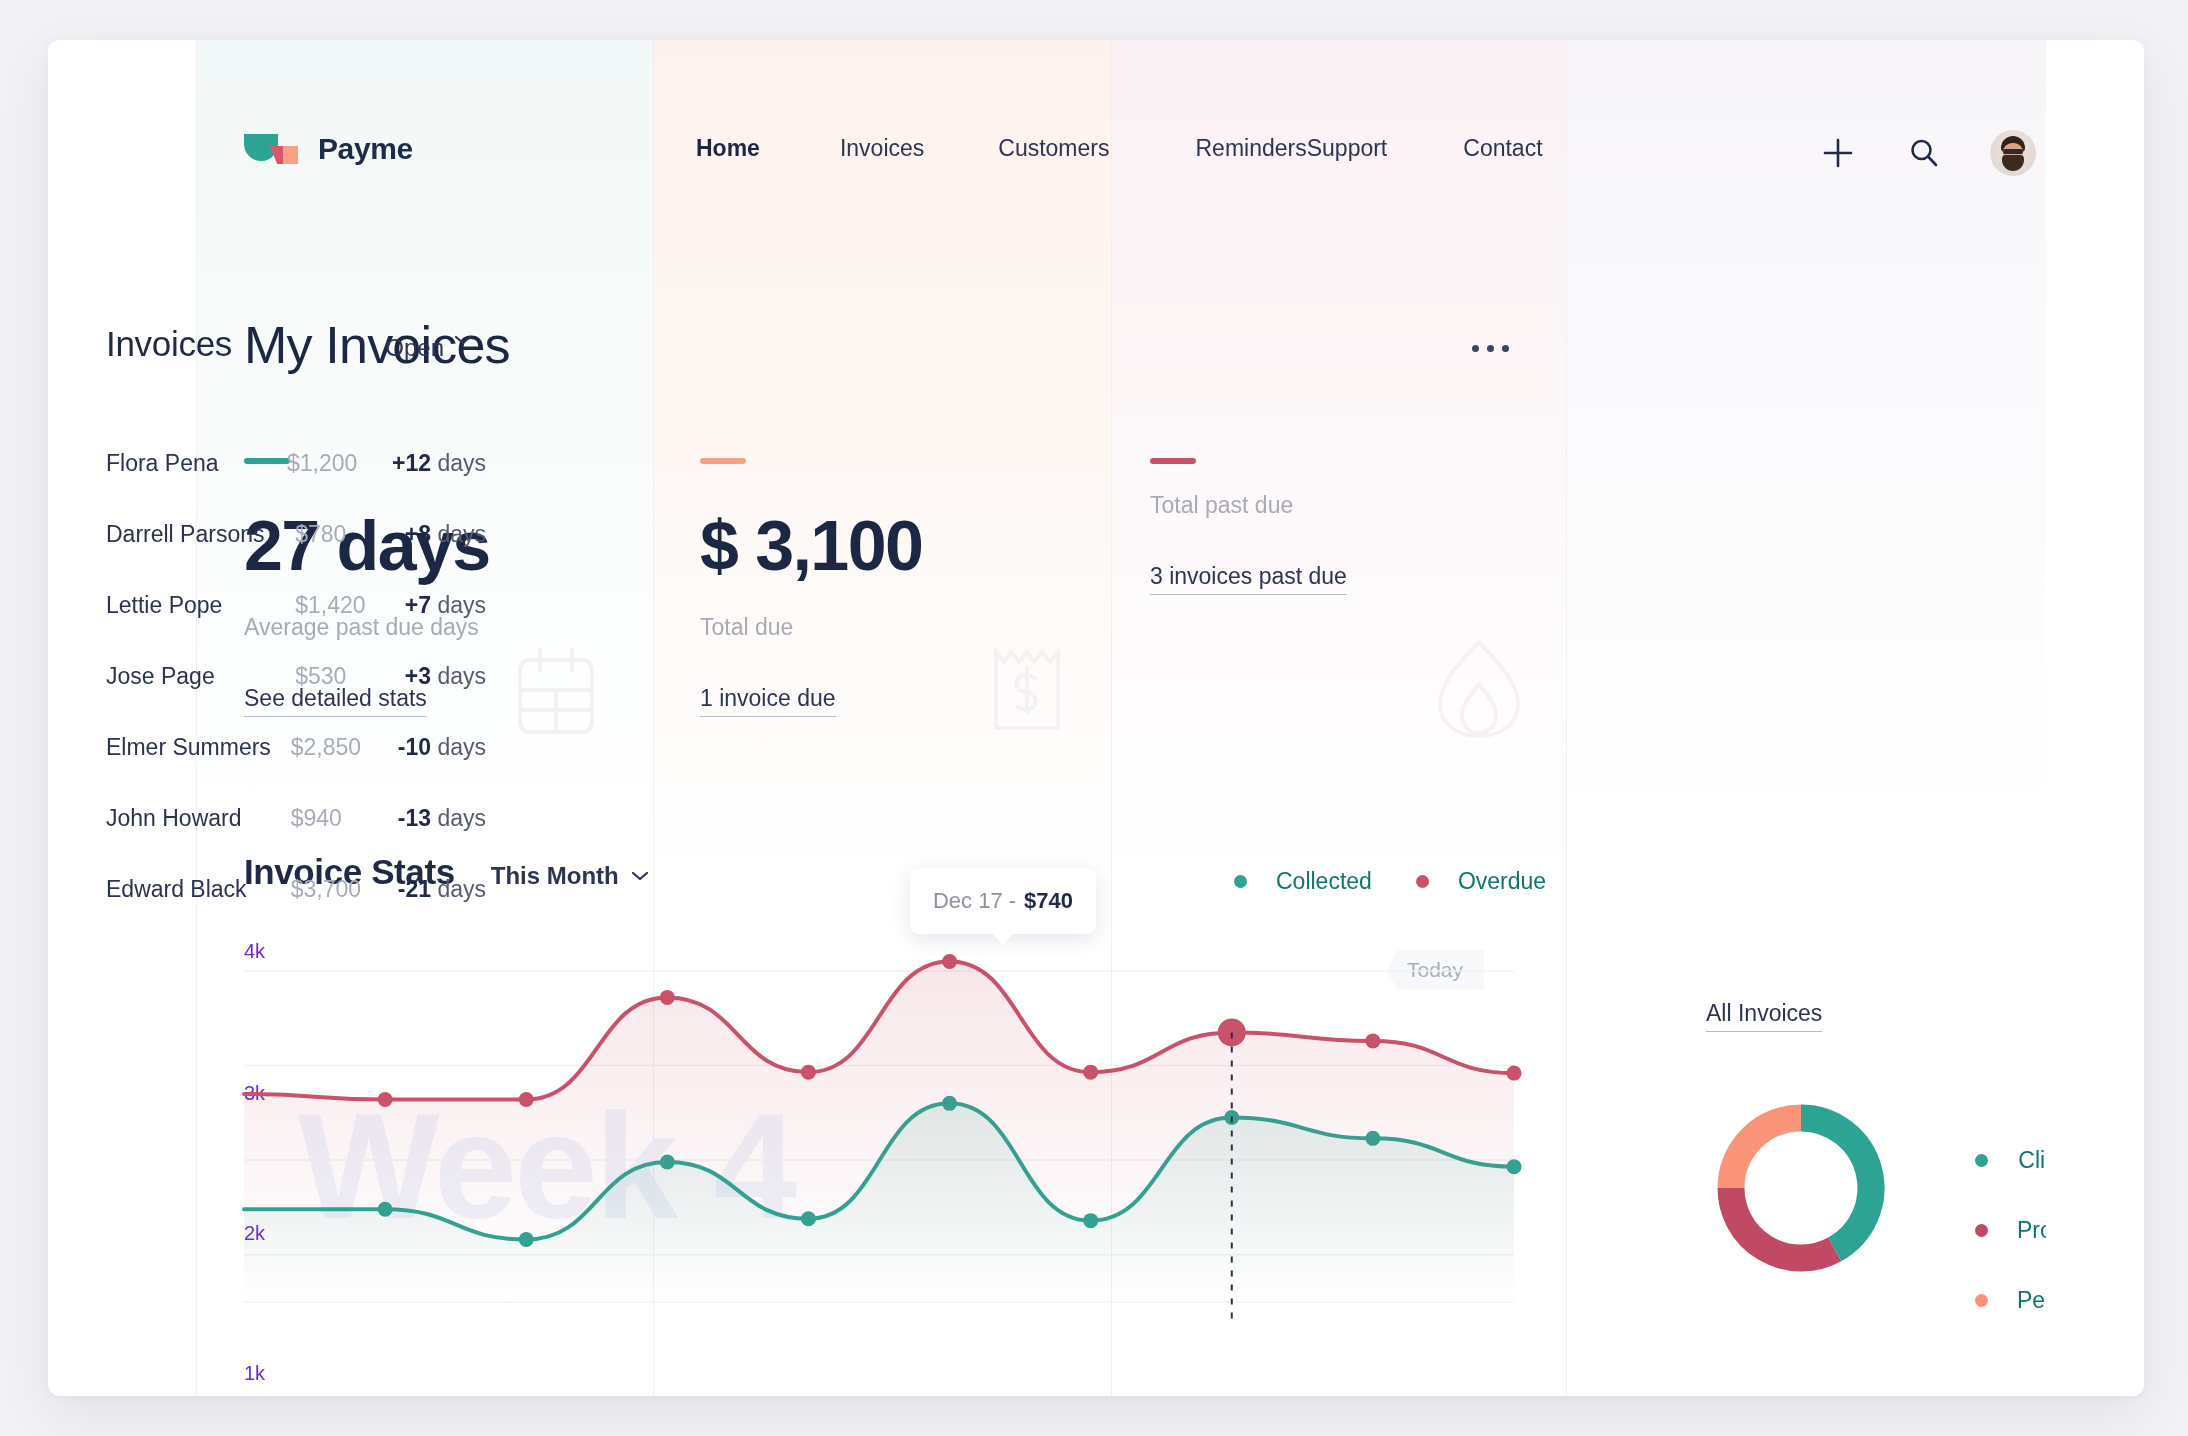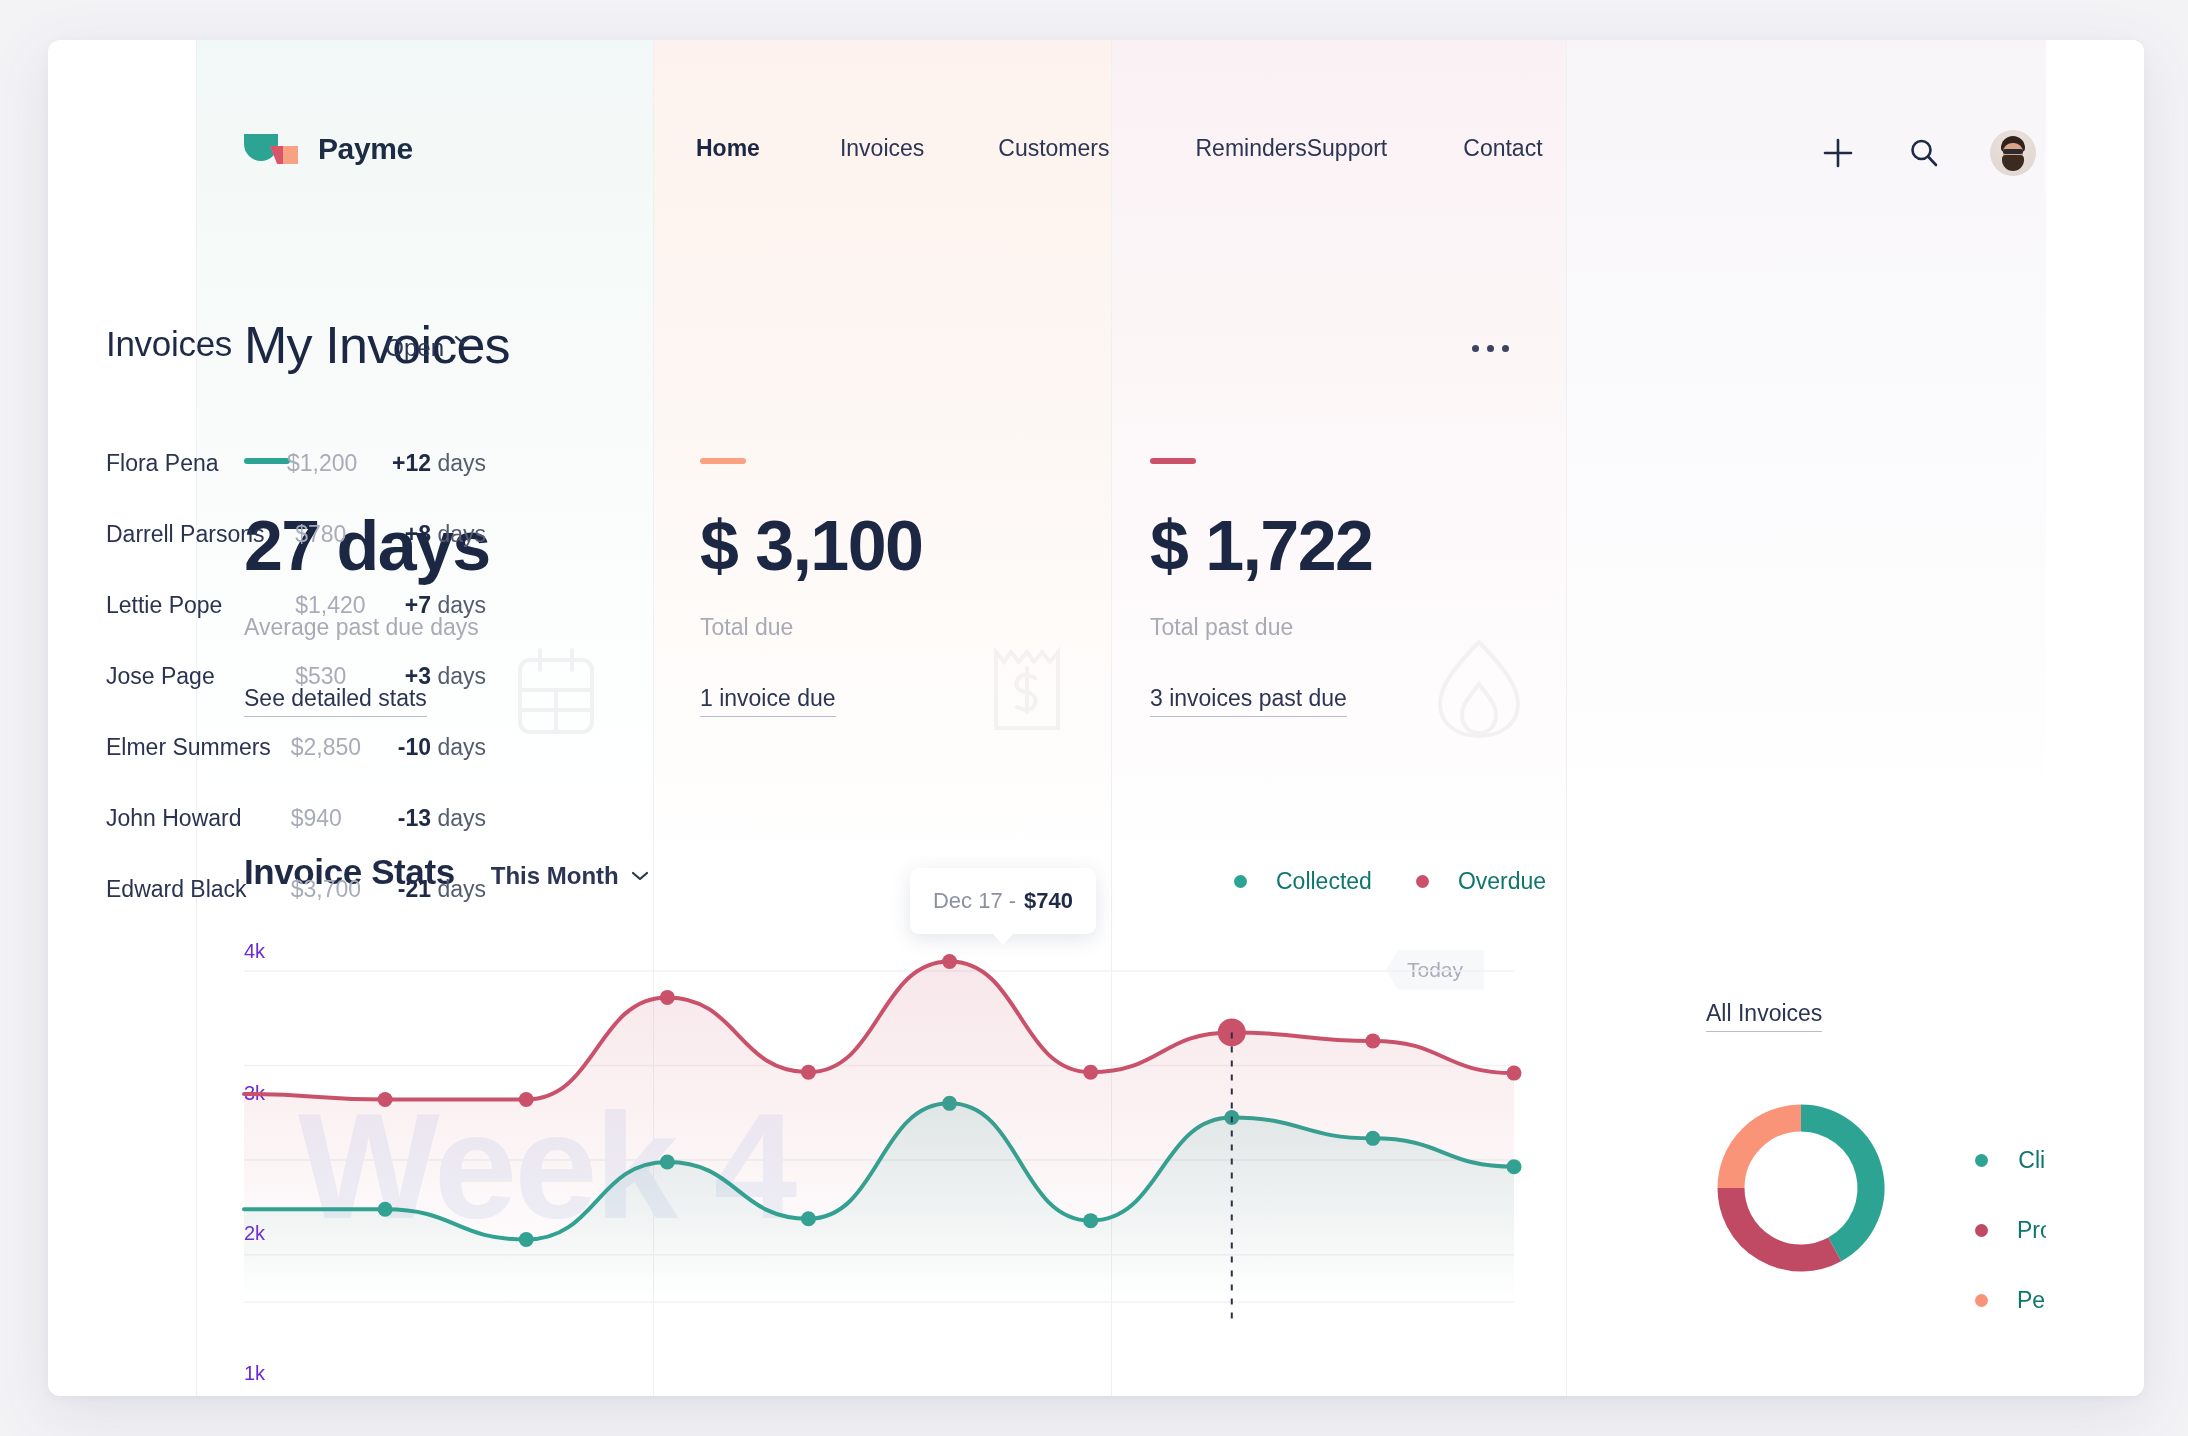--- a/index.html
+++ b/index.html
@@ -226,21 +226,20 @@
 
   <div class="card" id="card2">
     <div class="accent" style="background:#f9a183"></div>
     <div class="value">$ 3,100</div>
     <div class="caption">Total due</div>
     <a href="#" class="link">1 invoice due</a>
   </div>
 
   <div class="card" id="card3">
     <div class="accent" style="background:#c9526a"></div>
-    <div class="value">$ 1,722</div>
     <div class="caption">Total past due</div>
     <a href="#" class="link">3 invoices past due</a>
   </div>
 
   <svg class="card-deco" id="deco1" width="80" height="88" viewBox="0 0 80 88">
     <rect x="4" y="12" width="72" height="72" rx="10" fill="none" stroke="#f1f1f4" stroke-width="4"></rect>
     <path d="M4 42 H76" stroke="#f1f1f4" stroke-width="4"></path>
     <path d="M40 42 V84 M4 62 H76" stroke="#f1f1f4" stroke-width="4"></path>
     <path d="M24 2 V22 M56 2 V22" stroke="#f1f1f4" stroke-width="4" stroke-linecap="round"></path>
   </svg>

